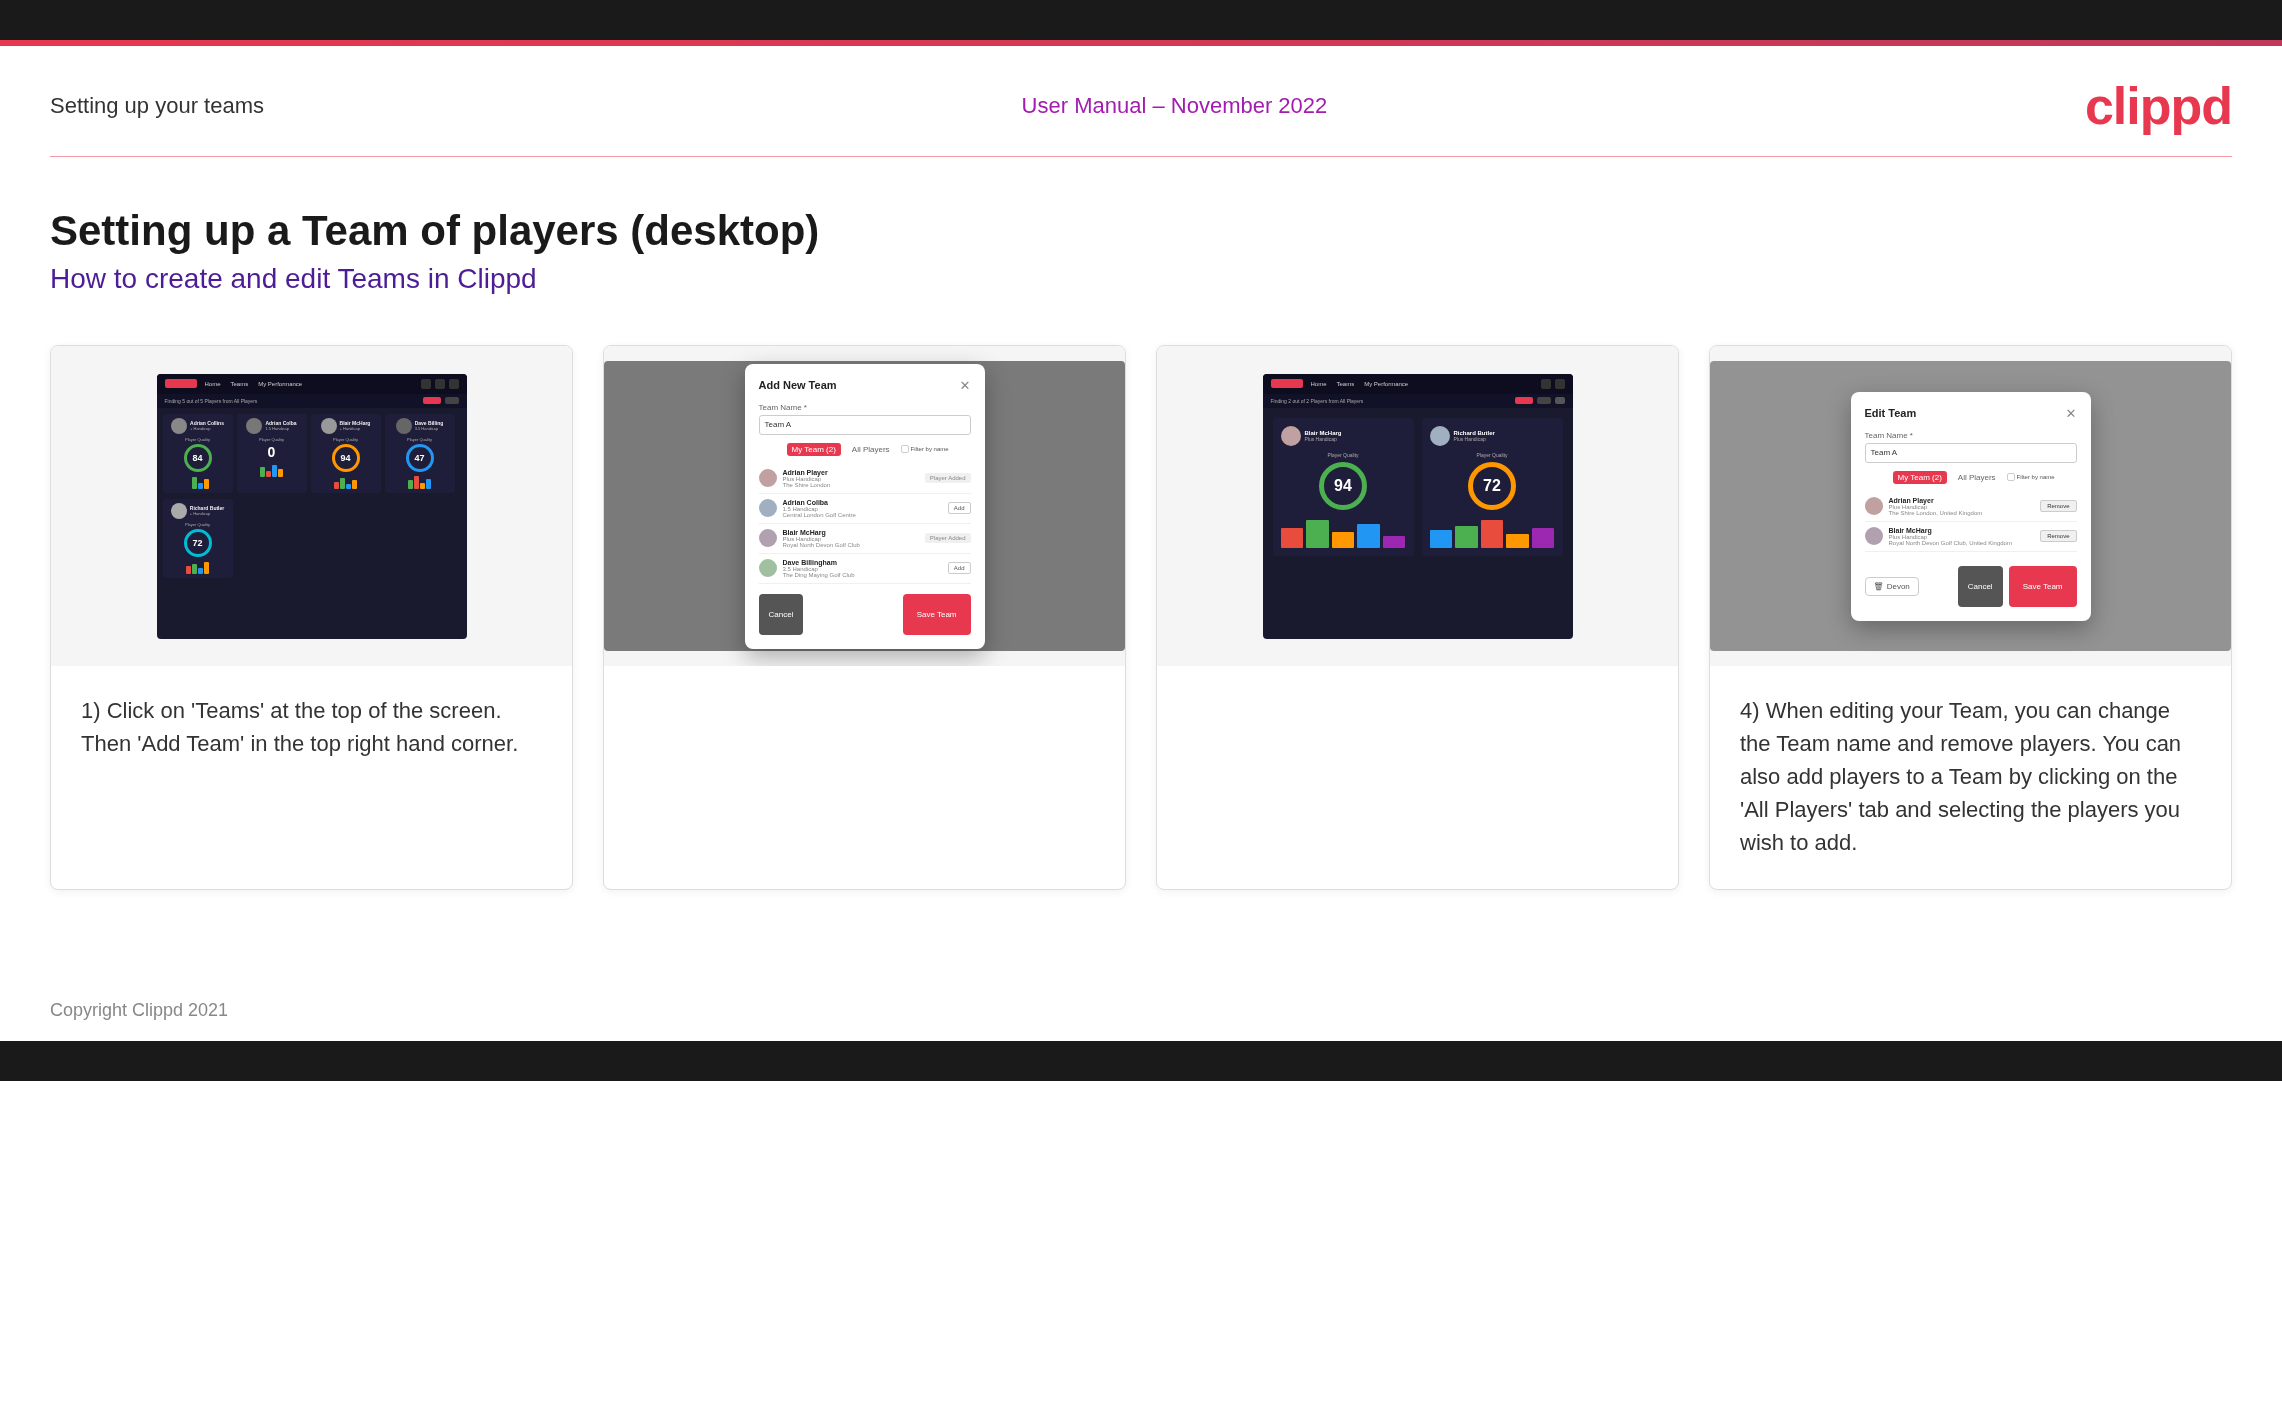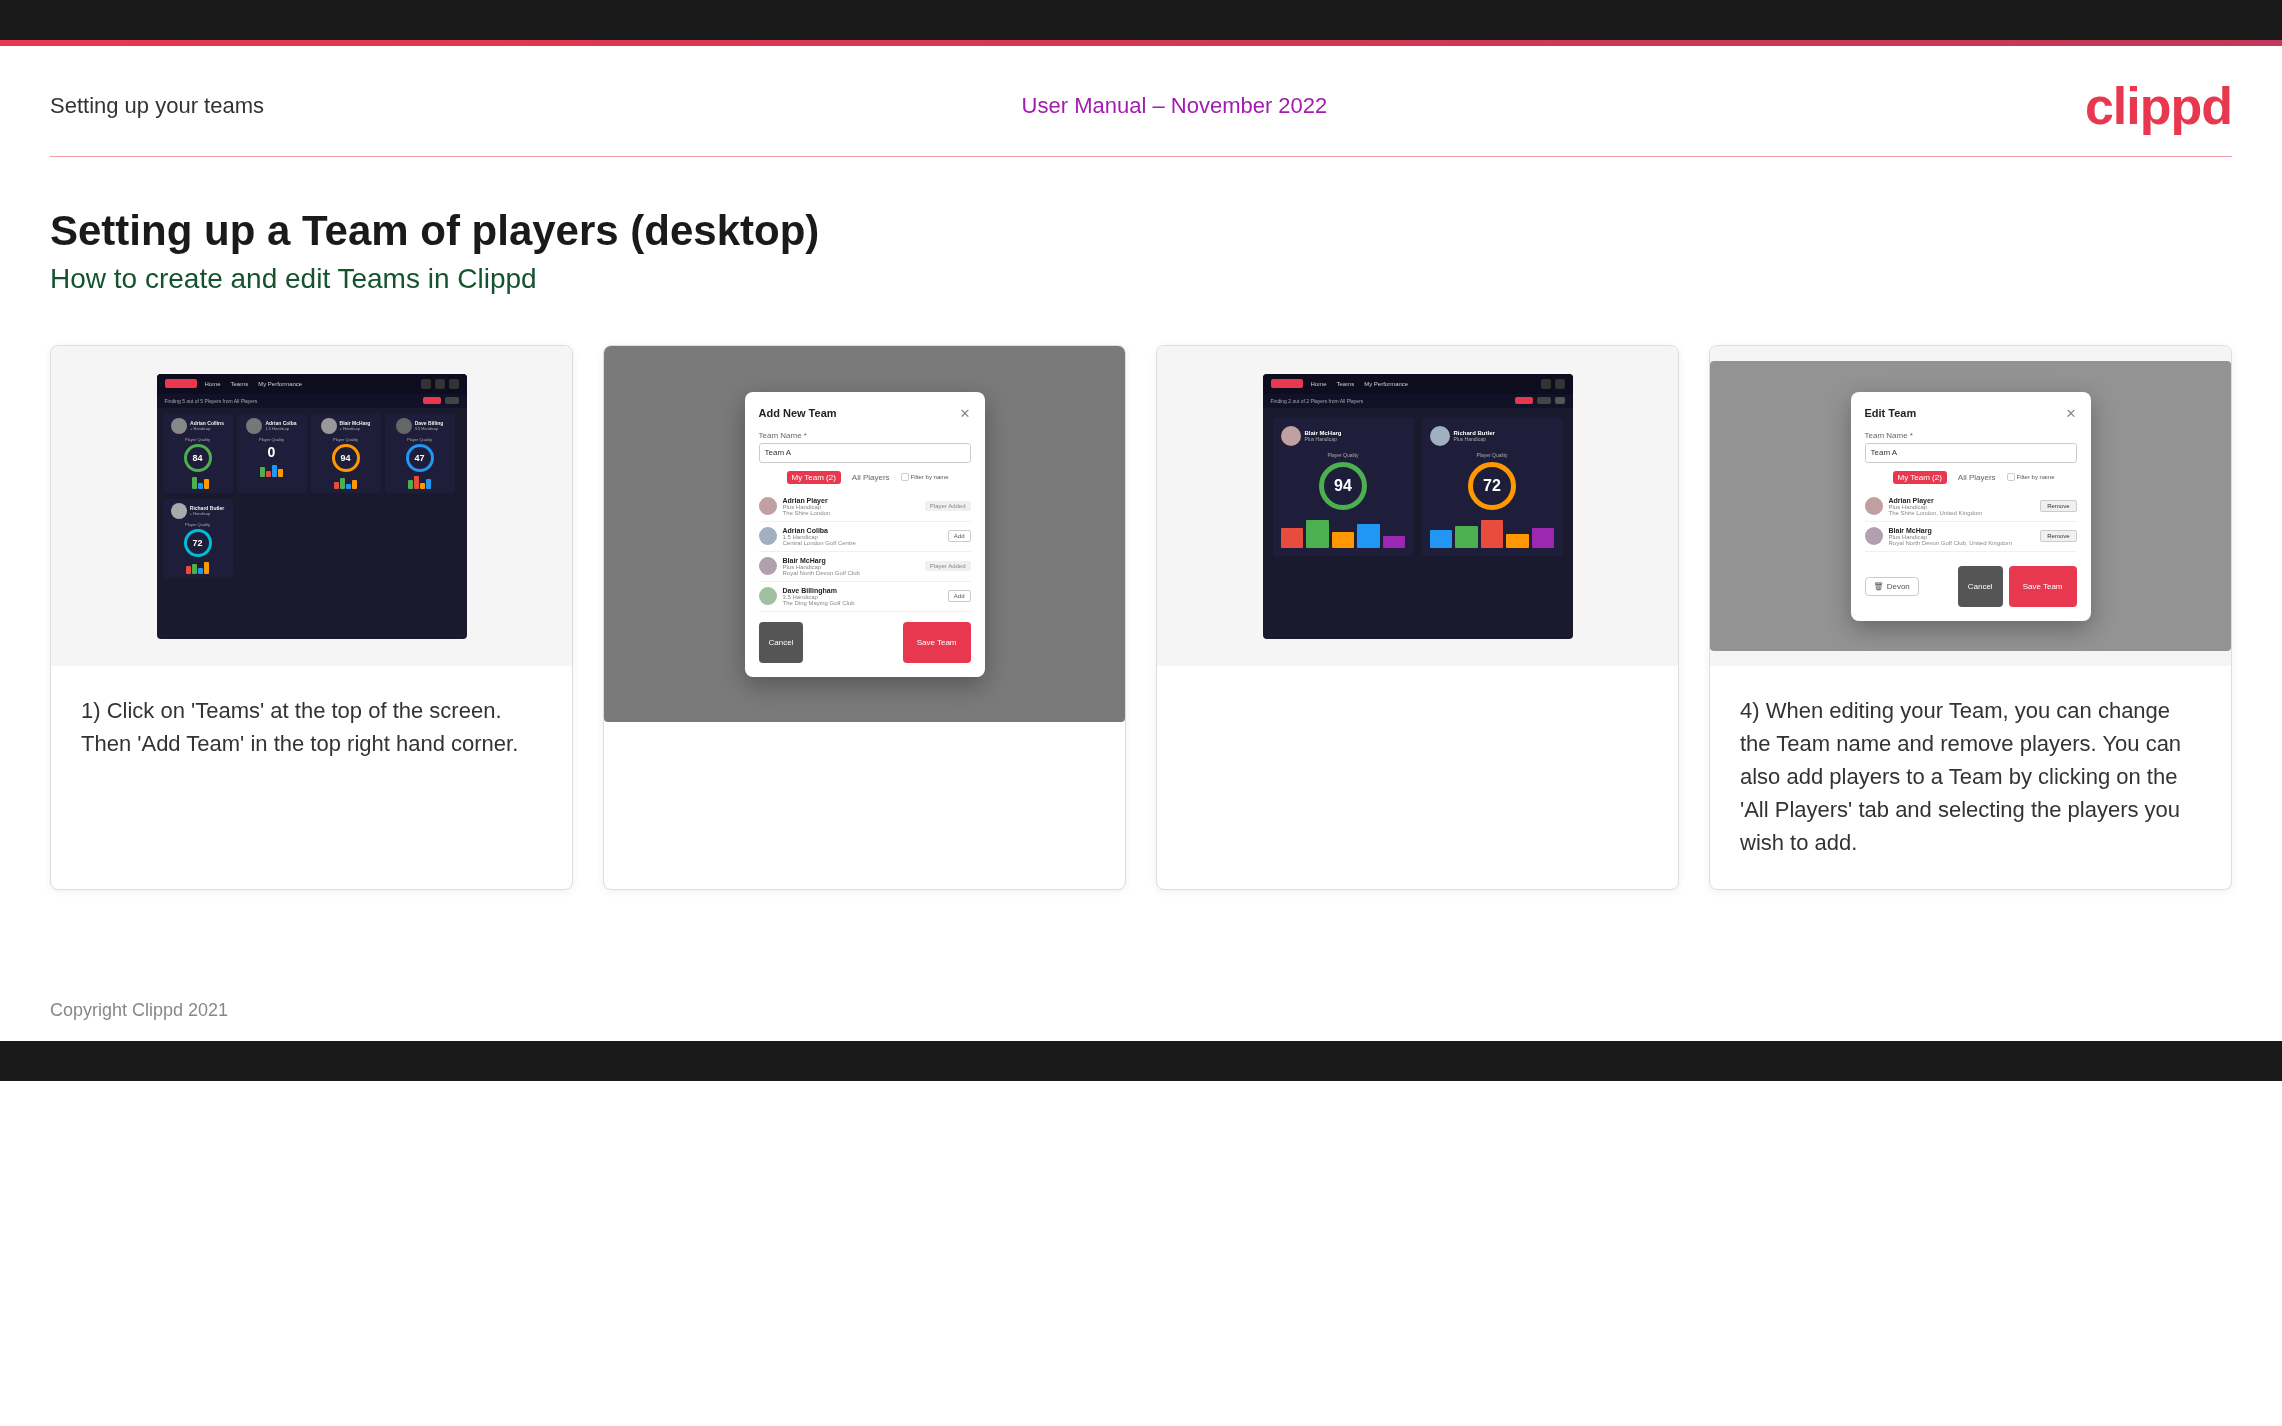--- a/index.html
+++ b/index.html
@@ -59,21 +59,21 @@
 
     .page-title {
       font-size: 42px;
       font-weight: bold;
       color: #1a1a1a;
       margin-bottom: 8px;
     }
 
     .page-subtitle {
       font-size: 28px;
-      color: #14532d;
+      color: #4c1d95;
       margin-bottom: 50px;
     }
 
     
     .cards-row {
       display: flex;
       gap: 30px;
       margin-bottom: 40px;
     }
 
@@ -103,21 +103,21 @@
       flex: 1;
       font-size: 22px;
       line-height: 1.5;
       color: #333;
     }
 
     
     .modal-mockup {
       background: rgba(0,0,0,0.5);
       width: 100%;
-      height: 376px;
+      height: 290px;
       display: flex;
       align-items: center;
       justify-content: center;
       border-radius: 4px;
     }
 
     .modal-box {
       background: #fff;
       border-radius: 8px;
       width: 240px;

